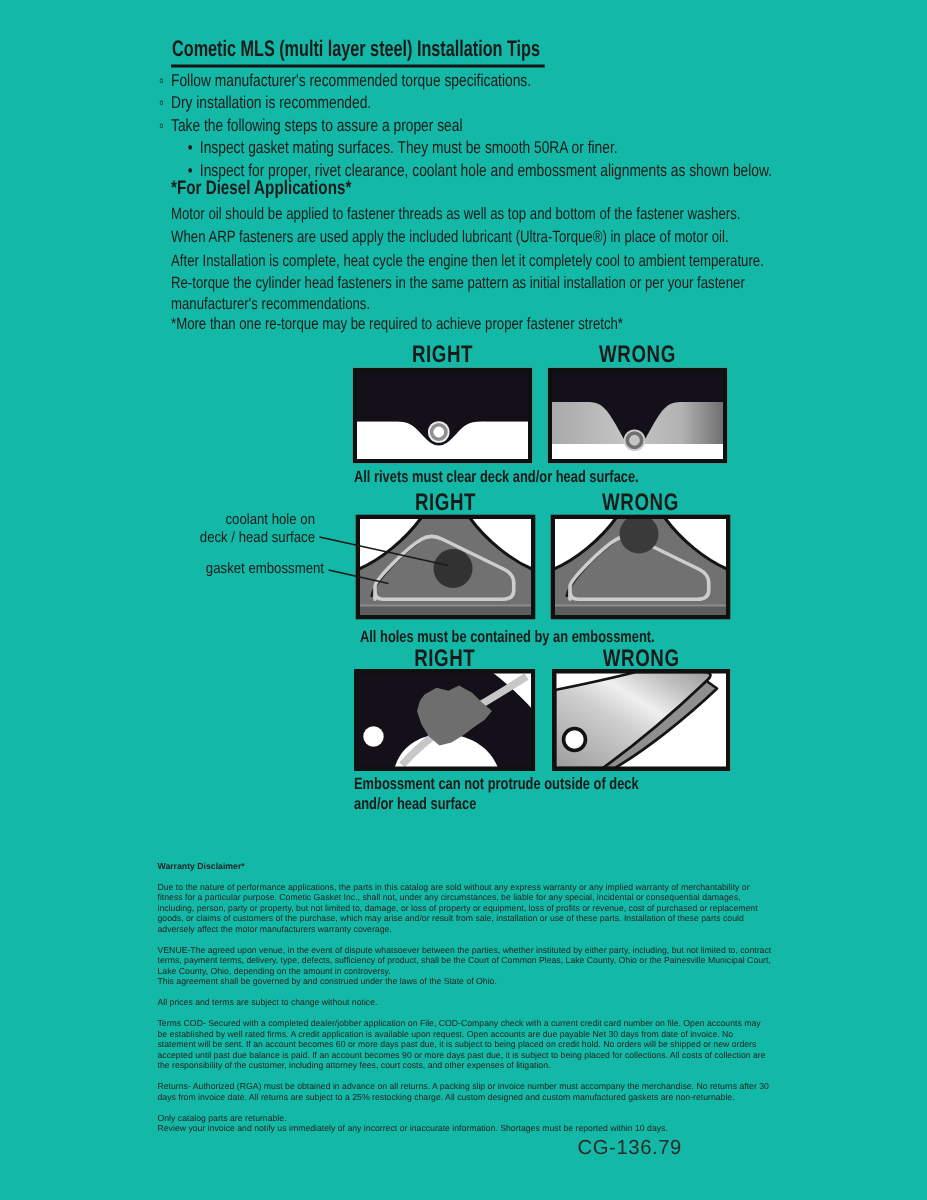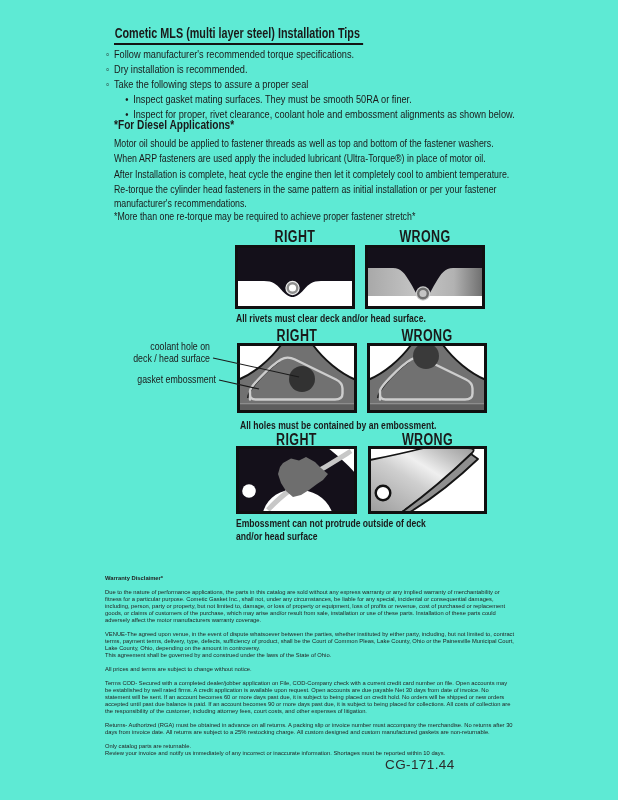--- a/index.html
+++ b/index.html
@@ -1,16 +1,16 @@
 <!DOCTYPE html>
 <html><head>
 <meta charset="utf-8">
 <style>
   html,body{margin:0;padding:0;background:#fff;}
-  .page{position:relative;width:618px;height:800px;background:#5eead4;overflow:hidden;
+  .page{position:relative;width:618px;height:800px;background:#14b8a6;overflow:hidden;
         font-family:"Liberation Sans",sans-serif;color:#1a1a1a;}
   .title{position:absolute;left:114px;top:24px;font-size:15px;font-weight:bold;white-space:nowrap;
          border-bottom:2px solid #141414;padding:0 4px 2px 1px;
          transform:scaleX(0.72);transform-origin:0 0;}
   .tips{position:absolute;left:106px;top:47px;font-size:11.5px;line-height:15px;white-space:nowrap;
         transform:scaleX(0.80);transform-origin:0 0;}
   .tip{display:flex;}
   .tip .marker{width:10px;flex:0 0 10px;}
   .tip.sub{margin-left:24px;}
   .dz-heading{position:absolute;left:114px;top:117px;font-size:13px;font-weight:bold;white-space:nowrap;
@@ -181,15 +181,15 @@
     <p>Due to the nature of performance applications, the parts in this catalog are sold without any express warranty or any implied warranty of merchantability or fitness for a particular purpose.  Cometic Gasket Inc., shall not, under any circumstances, be liable for any special, incidental or consequential damages, including, person, party or property, but not limited to, damage, or loss of property or equipment, loss of profits or revenue, cost of purchased or replacement goods, or claims of customers of the purchase, which may arise and/or result from sale, installation or use of these parts.  Installation of these parts could adversely affect the motor manufacturers warranty coverage.</p>
     <p class="tight">VENUE-The agreed upon venue, in the event of dispute whatsoever between the parties, whether instituted by either party, including, but not limited to, contract terms, payment terms, delivery, type, defects, sufficiency of product, shall be the Court of Common Pleas, Lake County, Ohio or the Painesville Municipal Court, Lake County, Ohio, depending on the amount in controversy.</p>
     <p>This agreement shall be governed by and construed under the laws of the State of Ohio.</p>
     <p>All prices and terms are subject to change without notice.</p>
     <p>Terms COD- Secured with a completed dealer/jobber application on File, COD-Company check with a current credit card number on file.  Open accounts may be established by well rated firms.  A credit application is available upon request.  Open accounts are due payable Net 30 days from date of invoice.  No statement will be sent.  If an account becomes 60 or more days past due, it is subject to being placed on credit hold.  No orders will be shipped or new orders accepted until past due balance is paid.  If an account becomes 90 or more days past due, it is subject to being placed for collections.  All costs of collection are the responsibility of the customer, including attorney fees, court costs, and other expenses of litigation.</p>
     <p>Returns- Authorized (RGA) must be obtained in advance on all returns.  A packing slip or invoice number must accompany the merchandise.  No returns after 30 days from invoice date.  All returns are subject to a 25% restocking charge.  All custom designed and custom manufactured gaskets are non-returnable.</p>
     <p class="tight">Only catalog parts are returnable.</p>
     <p>Review your invoice and notify us immediately of any incorrect or inaccurate information.  Shortages must be reported within 10 days.</p>
   </div>
 
-  <div class="footer">CG-171.44</div>
+  <div class="footer">CG-136.79</div>
 
 </div>
 
 </body></html>

